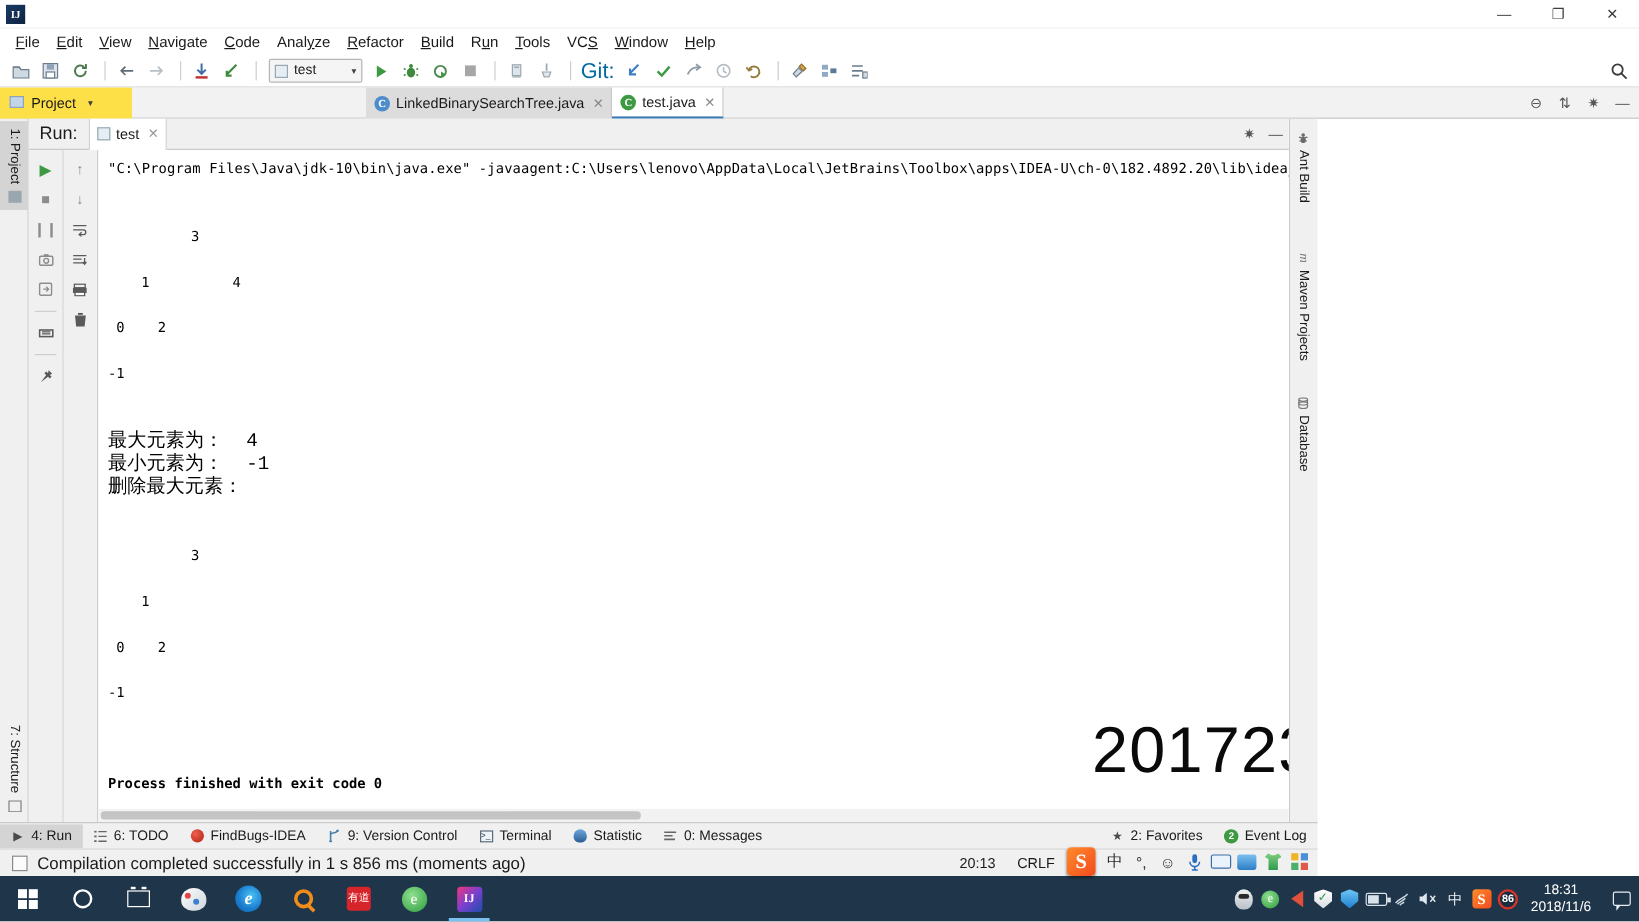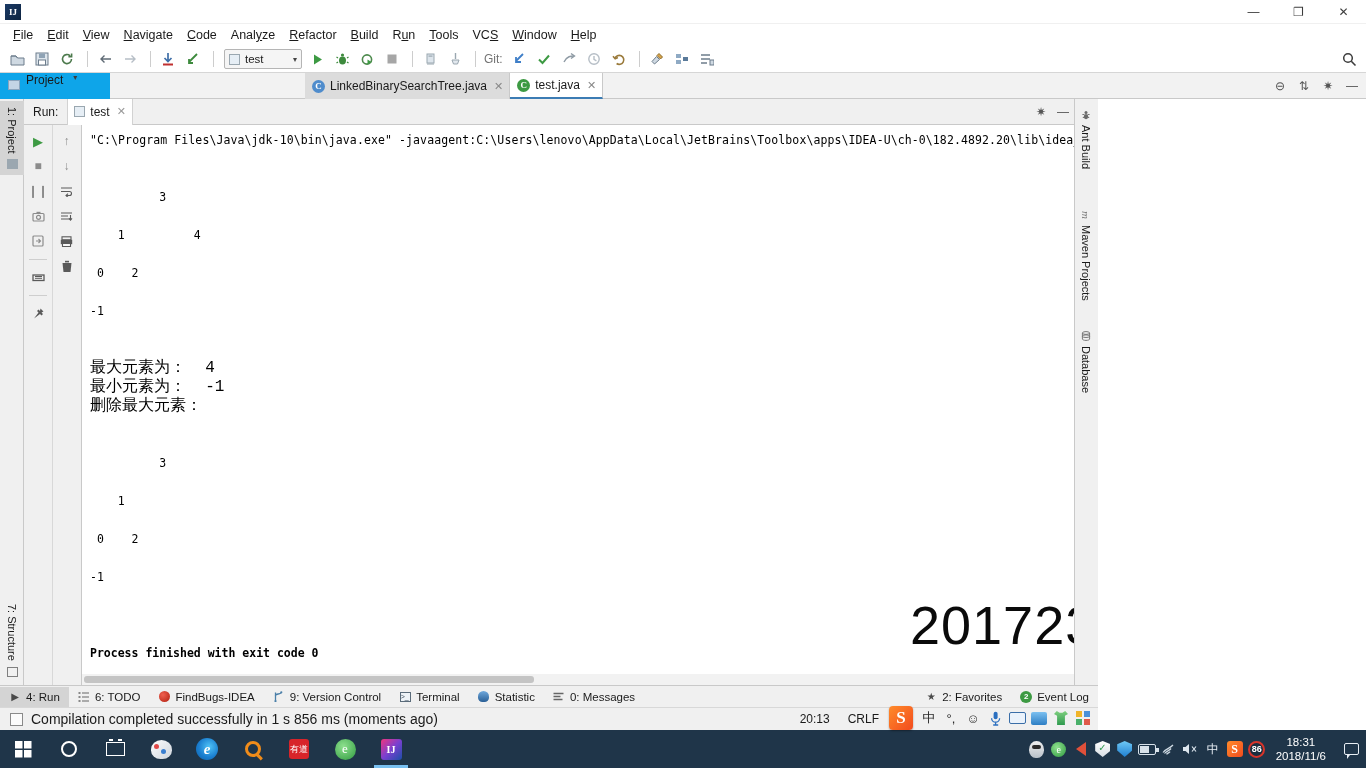--- a/index.html
+++ b/index.html
@@ -56,35 +56,35 @@
     display: flex; align-items: center; height: 20px; min-width: 78px;
     border: 1px solid #b5b5b5; border-radius: 2px; background: #f5f5f5;
     padding: 0 4px; margin: 0 4px; font-size: 11.5px; color: #1a1a1a;
   }
   .runcfg .mini-ico {
     width: 11px; height: 11px; border: 1px solid #9aa7b0; background: #e6eef5;
     margin-right: 5px; flex: 0 0 auto;
   }
   .runcfg .cfg-label { flex: 1 1 auto; }
   .runcfg .caret { font-size: 8px; color: #444; margin-left: 6px; }
-  .git-label { font-size: 12px; color: #737373; margin: 0 5px 0 2px; }
+  .git-label { font-size: 18px; color: #0369a1; margin: 0 5px 0 2px; }
   .tb-search {
     position: absolute; right: 8px; top: 4px; width: 18px; height: 18px;
     display: flex; align-items: center; justify-content: center; color: #3c3c3c;
   }
 
   
   .navrow {
     position: absolute; top: 73px; left: 0; width: 1366px; height: 26px;
     background: #f2f2f2; display: flex; align-items: center;
     border-bottom: 1px solid #c9c9c9;
   }
   .proj-toggle {
-    display: flex; align-items: flex-start; height: 26px; padding: 0 8px 0 26px;
-    font-size: 12px; color: #1a1a1a; background: #0ea5e9;
+    display: flex; align-items: center; height: 26px; padding: 0 8px 0 26px;
+    font-size: 12px; color: #1a1a1a; background: #fde047;
     position: relative; min-width: 110px;
   }
   .proj-toggle .folder-ico {
     position: absolute; left: 8px; top: 7px; width: 12px; height: 10px;
     background: #c3d4e5; border: 1px solid #8aa4bd;
   }
   .proj-toggle .caret { font-size: 8px; margin-left: 10px; color: #3c3c3c; }
   .nav-ico-group { display: flex; align-items: center; margin-left: auto; }
   .nav-ico {
     width: 20px; height: 20px; display: flex; align-items: center; justify-content: center;
@@ -157,21 +157,21 @@
 
   
   .run-window {
     position: absolute; top: 99px; left: 24px; right: 24px; bottom: 83px;
     background: #ffffff; display: flex; flex-direction: column;
   }
   .run-header {
     height: 26px; background: #f0f0f0; display: flex; align-items: center;
     border-bottom: 1px solid #c9c9c9; flex: 0 0 auto;
   }
-  .run-label { font-size: 12px; color: #1a1a1a; padding: 0 9px; }
+  .run-label { font-size: 15px; color: #1a1a1a; padding: 0 9px; }
   .run-tab {
     display: flex; align-items: center; height: 26px; padding: 0 6px;
     font-size: 12px; color: #1a1a1a; background: #ffffff;
     border-left: 1px solid #d2d2d2; border-right: 1px solid #d2d2d2;
   }
   .run-tab .mini-ico {
     width: 11px; height: 11px; border: 1px solid #9aa7b0; background: #e6eef5;
     margin-right: 5px; flex: 0 0 auto;
   }
   .run-tab .x { margin-left: 7px; color: #999; font-size: 11px; }

